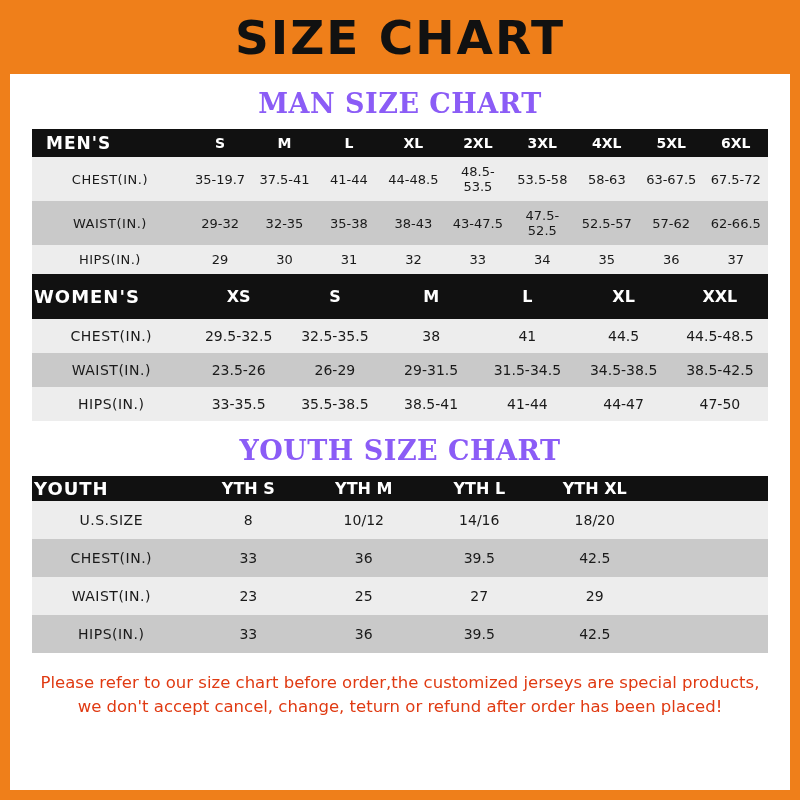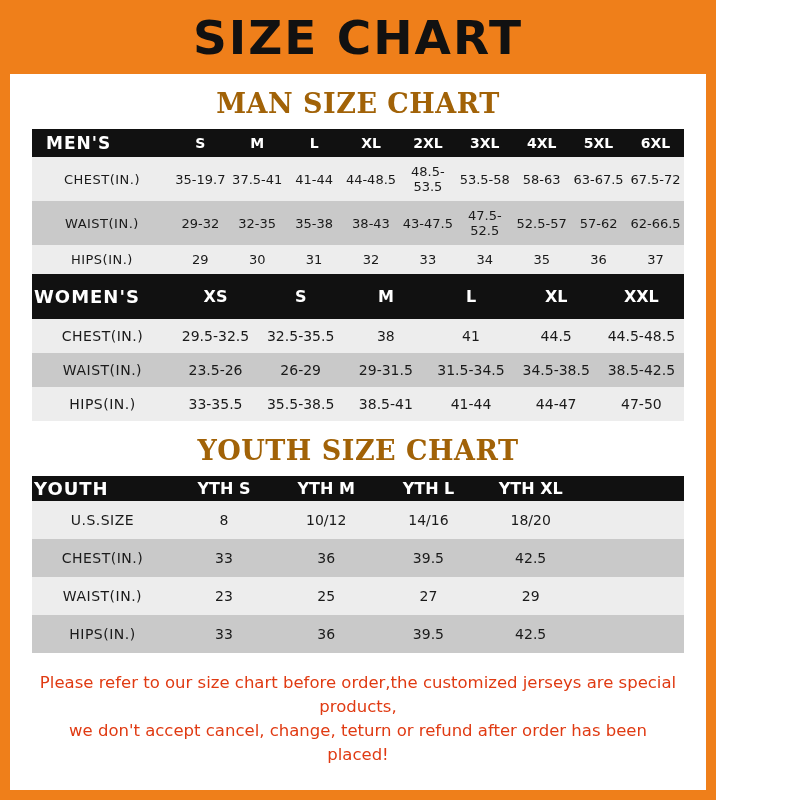--- a/index.html
+++ b/index.html
@@ -8,21 +8,21 @@
   }
   body {
     width: 800px;
     height: 800px;
     background: #ffffff;
     font-family: "DejaVu Sans", sans-serif;
     overflow: hidden;
   }
   .page {
     position: relative;
-    width: 716px;
+    width: 800px;
     height: 800px;
     background: #ffffff;
     box-sizing: border-box;
     border-left: 10px solid #ef7f1a;
     border-right: 10px solid #ef7f1a;
     border-bottom: 10px solid #ef7f1a;
   }
   .banner {
     height: 74px;
     background: #ef7f1a;
@@ -41,21 +41,21 @@
   }
   .content {
     padding: 0 22px;
   }
   .section-title {
     text-align: center;
     font-family: "DejaVu Serif", serif;
     font-weight: bold;
     font-size: 27px;
     letter-spacing: 0.5px;
-    color: #a16207;
+    color: #8b5cf6;
     margin: 14px 0 10px 0;
   }
   table.size-table {
     width: 100%;
     border-collapse: collapse;
     table-layout: fixed;
   }
   table.size-table th,
   table.size-table td {
     text-align: center;

